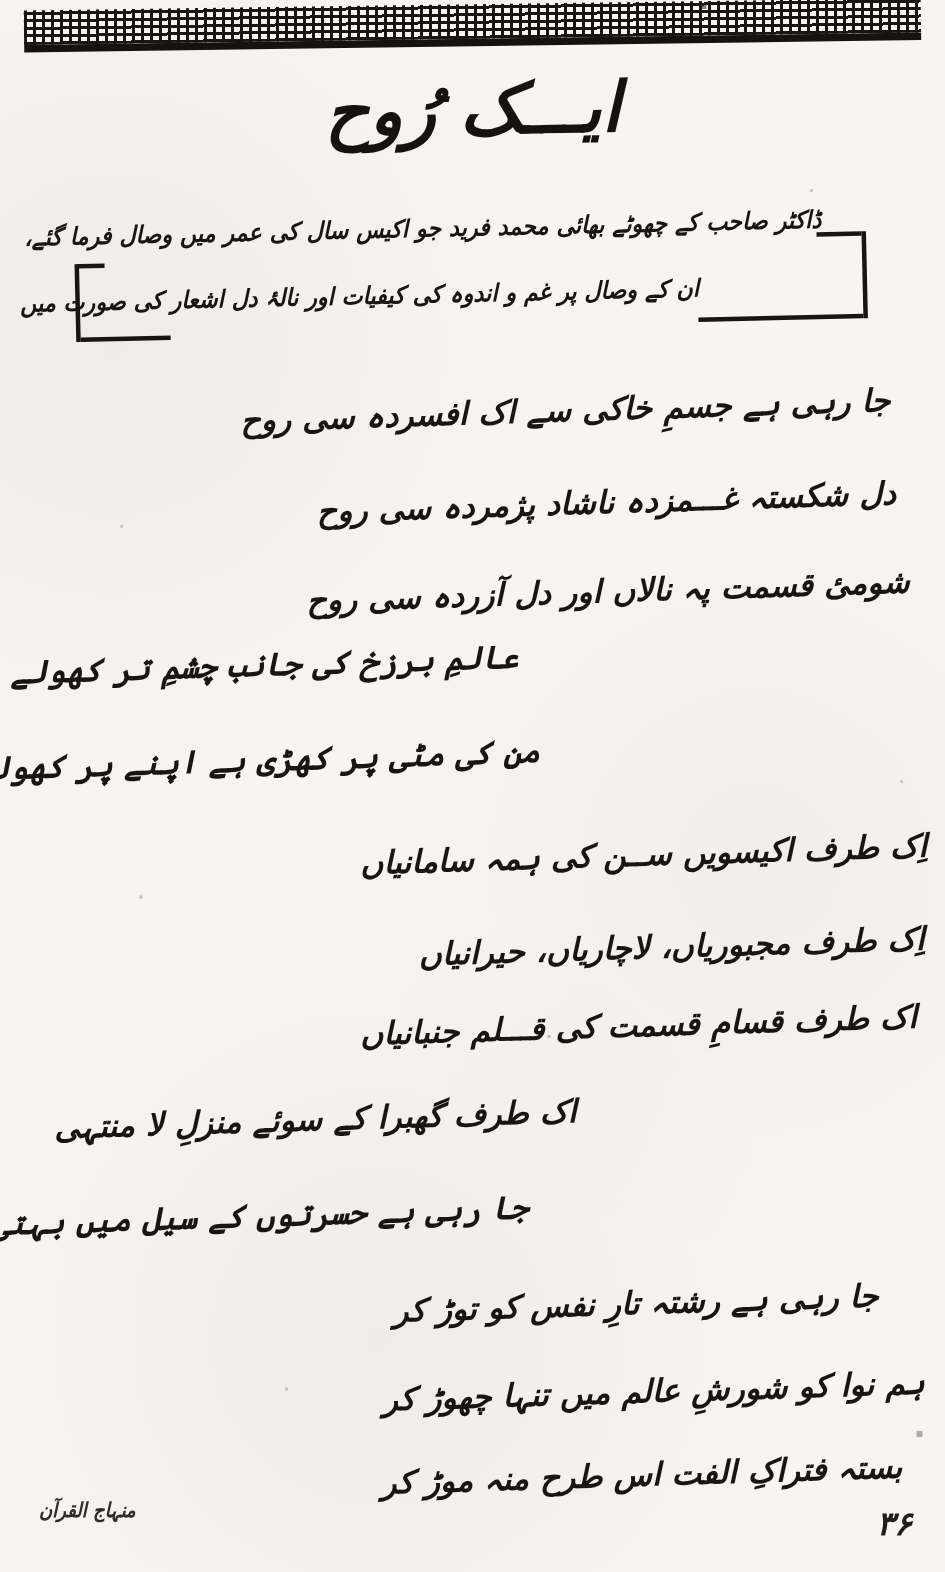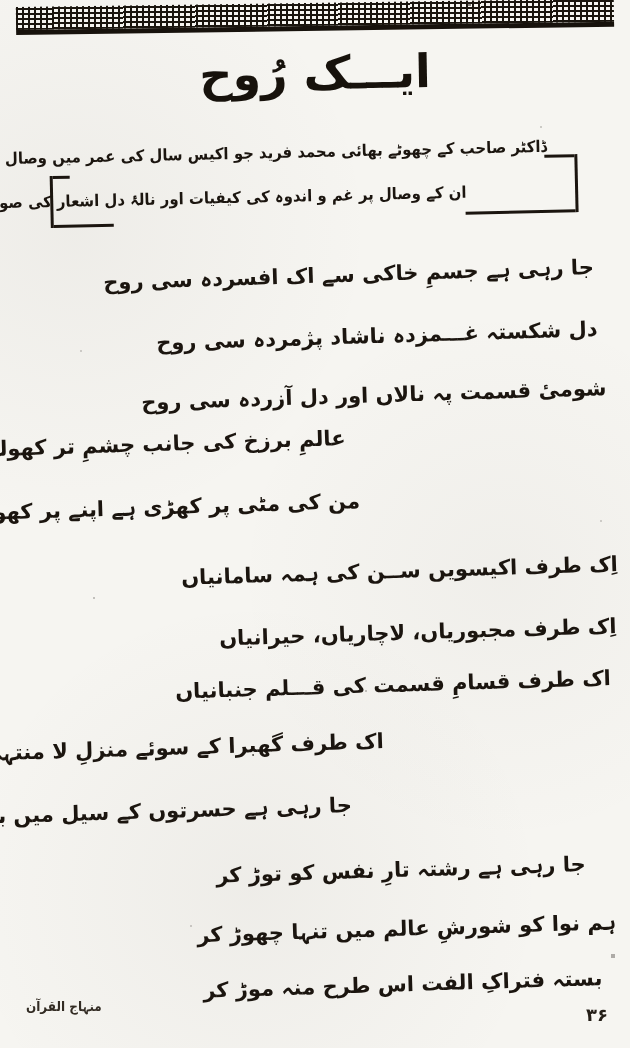--- a/index.html
+++ b/index.html
@@ -3,21 +3,21 @@
 <meta charset="utf-8">
 <style>
   html,body{margin:0;padding:0;}
   body{
     width:630px;height:1048px;
     background:#f6f5f1;
     position:relative;overflow:hidden;
     font-family:"DejaVu Sans", sans-serif;
     color:#1b150f;
   }
-  .page{position:absolute;inset:0;}
+  .page{position:absolute;inset:0;font-style:italic;}
   
   .page::before{
     content:"";position:absolute;inset:0;pointer-events:none;
     background:
       radial-gradient(circle at 12% 22%, rgba(90,80,70,.05), transparent 30%),
       radial-gradient(circle at 80% 55%, rgba(90,80,70,.04), transparent 35%),
       radial-gradient(circle at 40% 85%, rgba(90,80,70,.05), transparent 30%);
   }
   
   .band{
@@ -72,21 +72,21 @@
   .v12{top:907px;right:14px}
   .v13{top:963px;right:28px}
   
   .publisher{
     position:absolute;left:26px;top:1000px;direction:rtl;
     font-size:12px;font-weight:bold;color:#332c24;
     transform:scaleY(1.12);filter:blur(.3px);white-space:nowrap;
   }
   .pagenum{
     position:absolute;right:22px;top:1004px;direction:rtl;
-    font-size:18px;font-weight:bold;color:#241e17;
+    font-size:22px;font-weight:bold;color:#241e17;
   }
   
   .specks{
     position:absolute;left:0;top:0;width:2px;height:2px;background:transparent;
     pointer-events:none;
     box-shadow:
       468px 3px 0 1px rgba(40,35,30,.55),
       612px 955px 0 1px rgba(40,35,30,.35),
       93px 597px 0 0 rgba(40,35,30,.25),
       540px 126px 0 0 rgba(40,35,30,.2),

